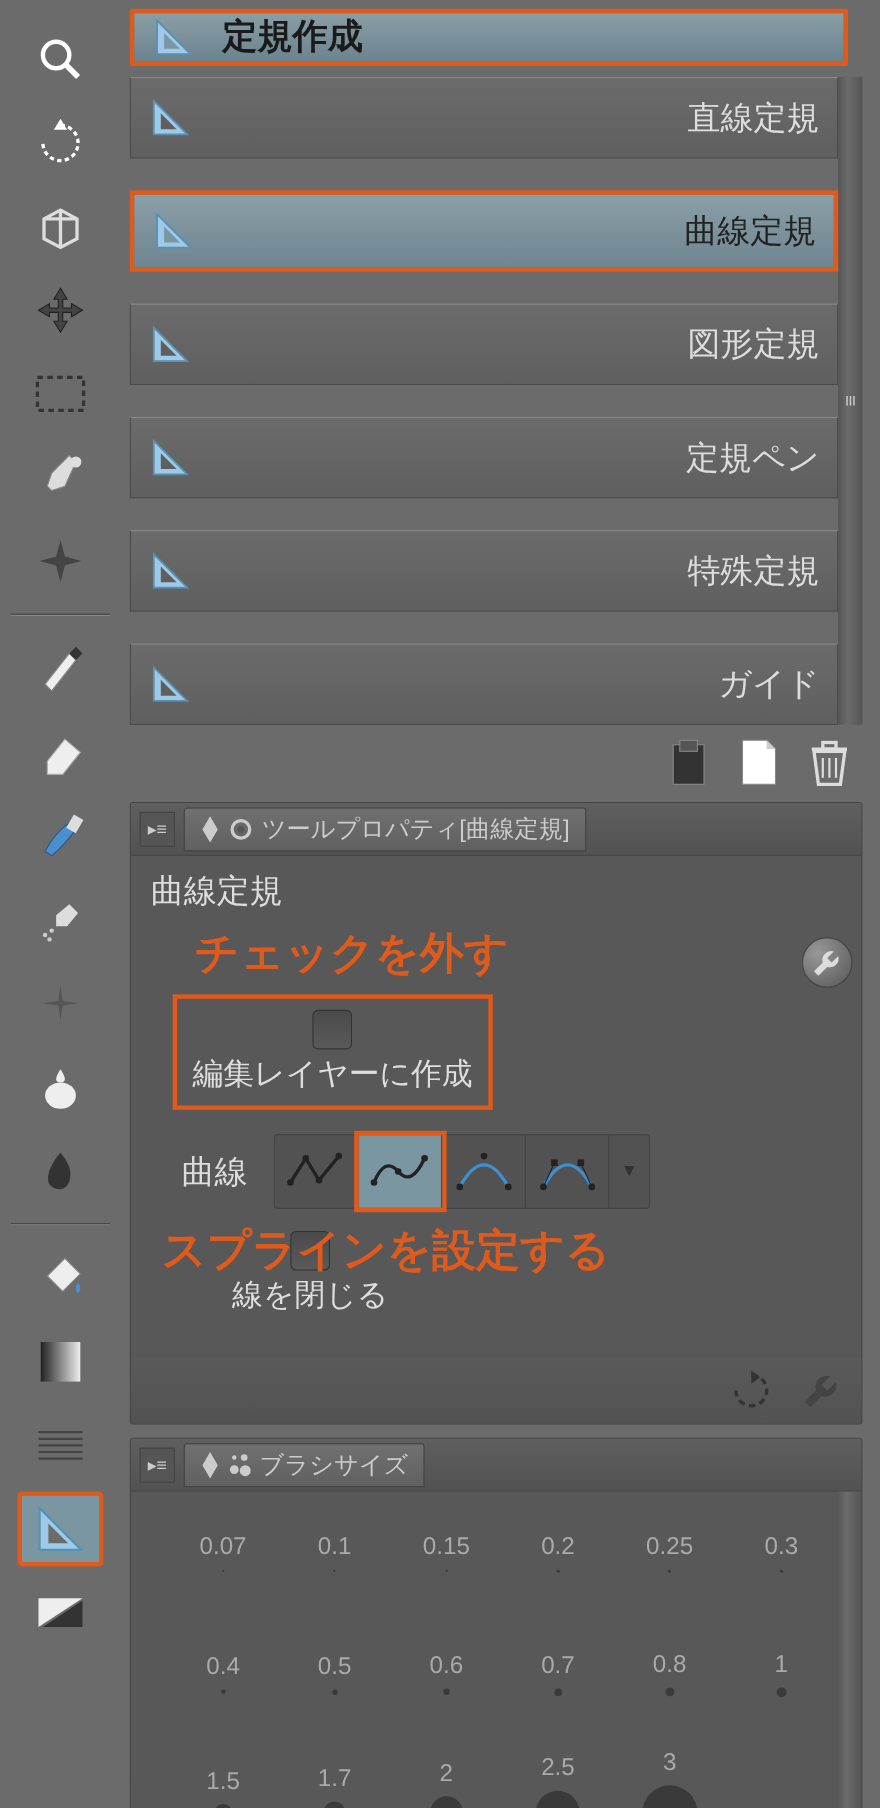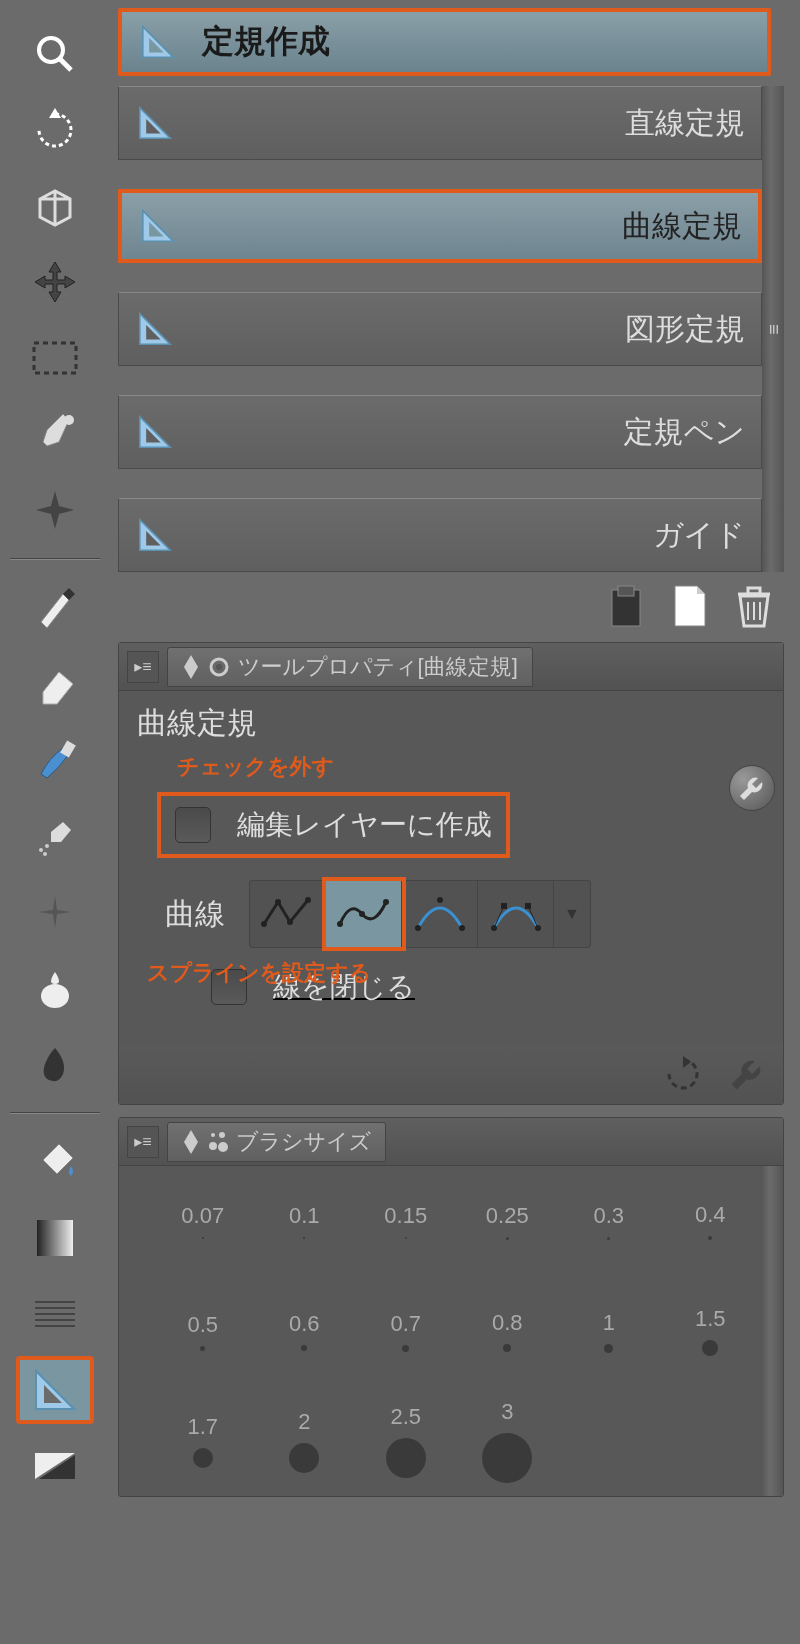--- a/index.html
+++ b/index.html
@@ -175,21 +175,21 @@
       padding: 12px 18px 20px 18px;
       position: relative;
     }
     .prop-title {
       color: #ddd;
       font-size: 30px;
       margin-bottom: 8px;
     }
     .annotation {
       color: #e05a1c;
-      font-size: 22px;
+      font-size: 40px;
       font-weight: bold;
       margin: 4px 0 10px 40px;
     }
     .wrench-btn {
       position: absolute;
       right: 8px;
       width: 46px;
       height: 46px;
       background: radial-gradient(circle at 30% 30%, #999, #555);
       border-radius: 50%;
@@ -197,27 +197,28 @@
       display: flex;
       align-items: center;
       justify-content: center;
       cursor: pointer;
     }
     .wrench-top { top: 74px; }
     
     .checkbox-row {
       display: flex;
       align-items: center;
-      gap: 26px;
+      gap: 3px;
       padding: 10px 14px;
       border: 4px solid #e05a1c;
       width: fit-content;
       margin: 8px 20px;
-    }
-    .checkbox-row.plain { border: none; text-decoration: underline; }
+      flex-direction: column;
+    }
+    .checkbox-row.plain { border: none; }
     .checkbox {
       width: 36px;
       height: 36px;
       background: linear-gradient(#4a4a4a, #5a5a5a);
       border: 1px solid #333;
       border-radius: 5px;
       cursor: pointer;
     }
     .checkbox-label {
       color: #ddd;
@@ -459,20 +460,27 @@
             <path d="M14 38 L32 38 L14 20 Z" fill="#5f5f5f"></path>
           </svg>
         <span class="subtool-label">図形定規</span>
       </div>
       <div class="subtool-item">
         <svg class="svg-icon" width="40" height="40" viewBox="0 0 50 50">
             <path d="M6 44 L44 44 L6 6 Z" fill="#9ec9e8" stroke="#5a90b0" stroke-width="2"></path>
             <path d="M14 38 L32 38 L14 20 Z" fill="#5f5f5f"></path>
           </svg>
         <span class="subtool-label">定規ペン</span>
+      </div>
+      <div class="subtool-item">
+        <svg class="svg-icon" width="40" height="40" viewBox="0 0 50 50">
+            <path d="M6 44 L44 44 L6 6 Z" fill="#9ec9e8" stroke="#5a90b0" stroke-width="2"></path>
+            <path d="M14 38 L32 38 L14 20 Z" fill="#5f5f5f"></path>
+          </svg>
+        <span class="subtool-label">特殊定規</span>
       </div>
       <div class="subtool-item">
         <svg class="svg-icon" width="40" height="40" viewBox="0 0 50 50">
             <path d="M6 44 L44 44 L6 6 Z" fill="#9ec9e8" stroke="#5a90b0" stroke-width="2"></path>
             <path d="M14 38 L32 38 L14 20 Z" fill="#5f5f5f"></path>
           </svg>
         <span class="subtool-label">ガイド</span>
       </div>
     </div>
     <div class="subtool-scrollbar">≡</div>
@@ -618,20 +626,24 @@
           </div>
           <div class="brush-cell">
             <div class="brush-val">0.1</div>
             <div class="brush-dot" style="width: 2px; height: 2px;"></div>
           </div>
           <div class="brush-cell">
             <div class="brush-val">0.15</div>
             <div class="brush-dot" style="width: 2px; height: 2px;"></div>
           </div>
           <div class="brush-cell">
+            <div class="brush-val">0.2</div>
+            <div class="brush-dot" style="width: 3px; height: 3px;"></div>
+          </div>
+          <div class="brush-cell">
             <div class="brush-val">0.25</div>
             <div class="brush-dot" style="width: 3px; height: 3px;"></div>
           </div>
           <div class="brush-cell">
             <div class="brush-val">0.3</div>
             <div class="brush-dot" style="width: 3px; height: 3px;"></div>
           </div>
           <div class="brush-cell">
             <div class="brush-val">0.4</div>
             <div class="brush-dot" style="width: 4px; height: 4px;"></div>

